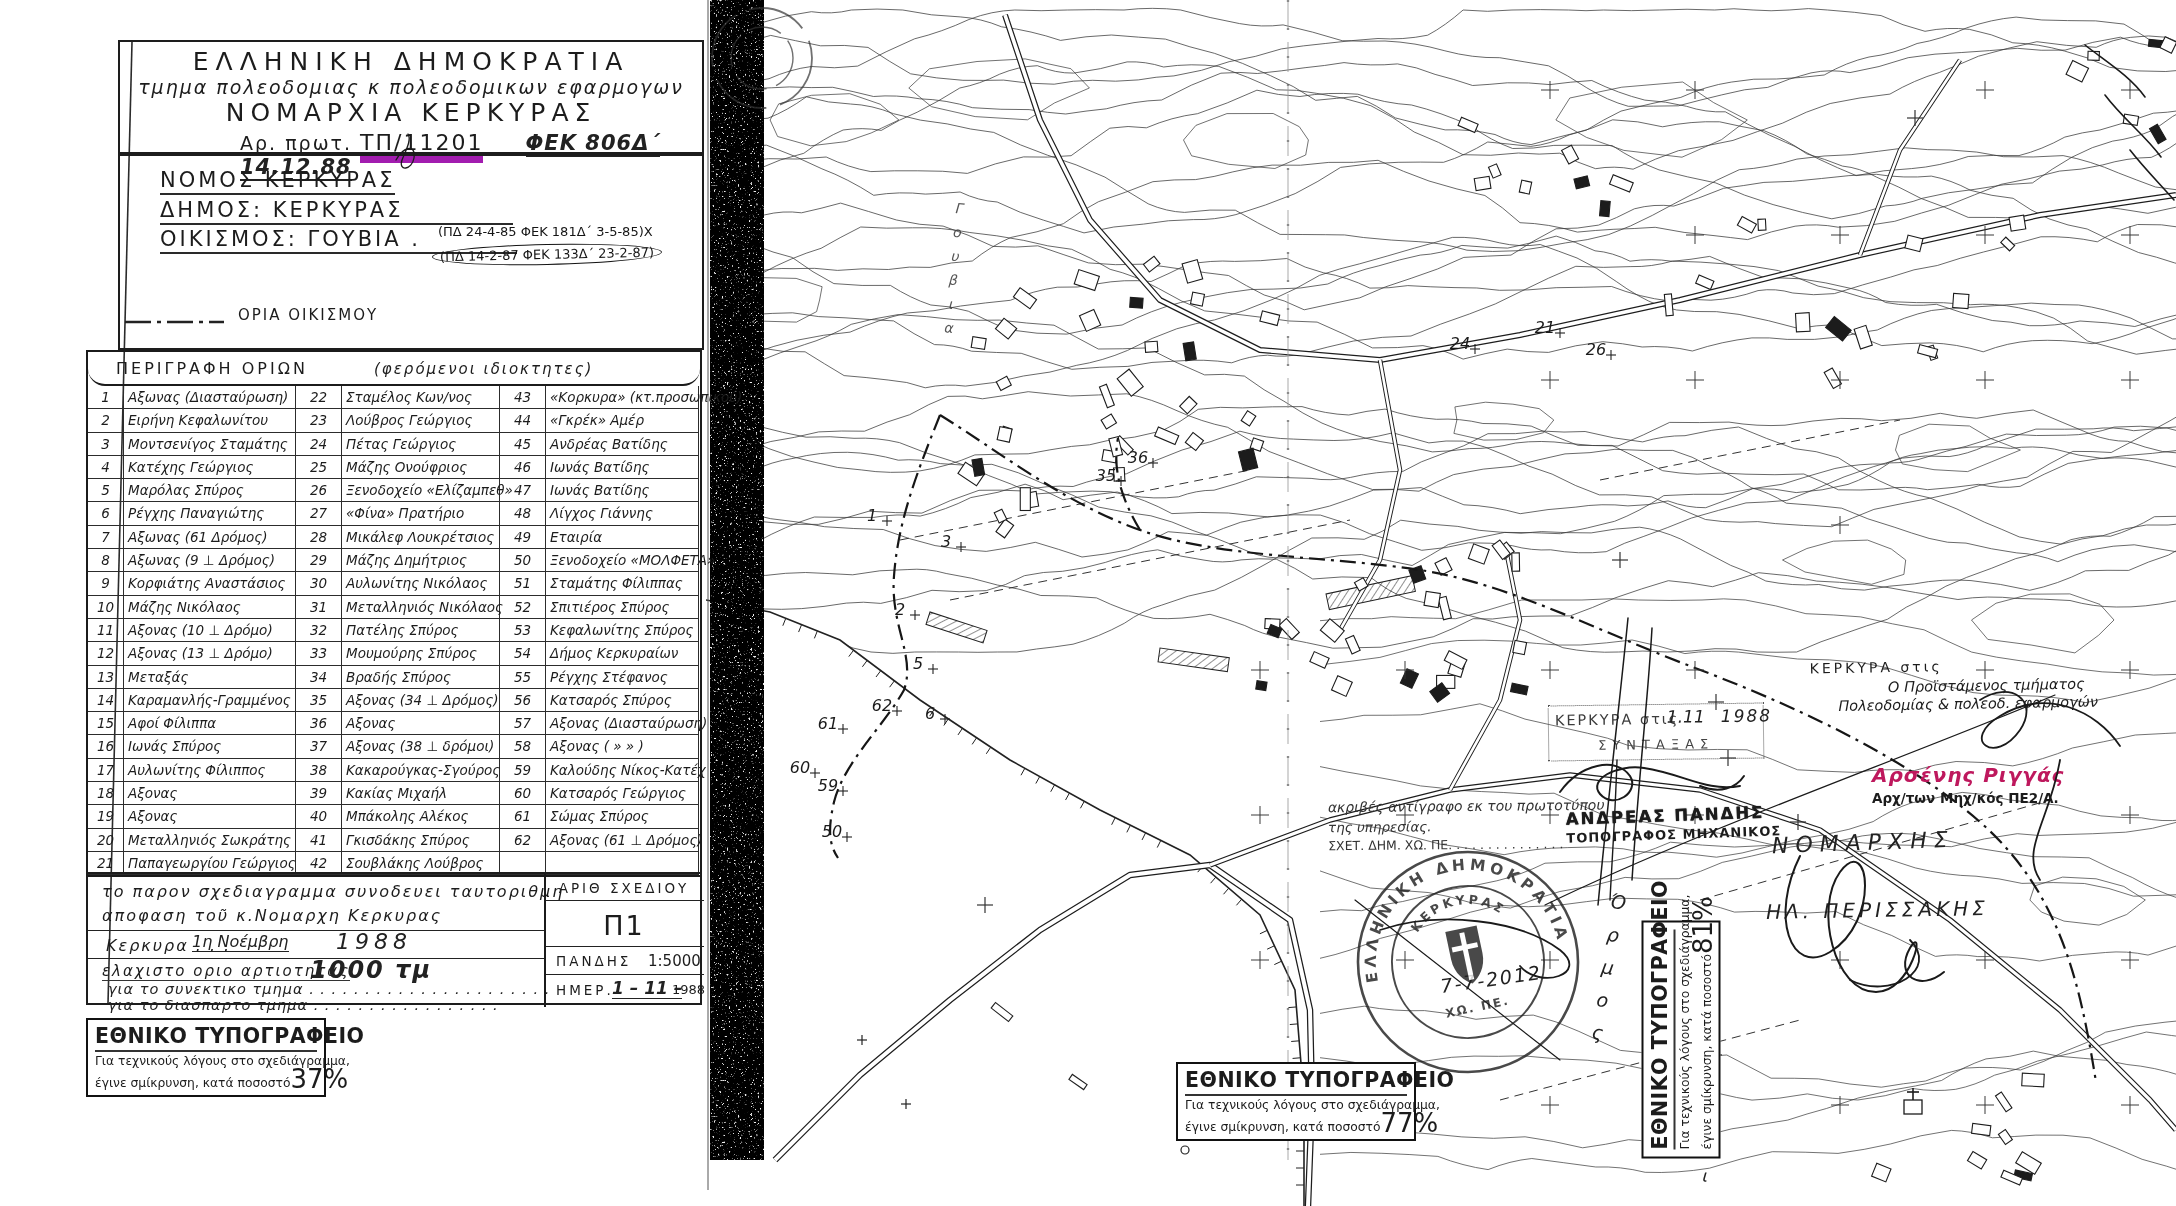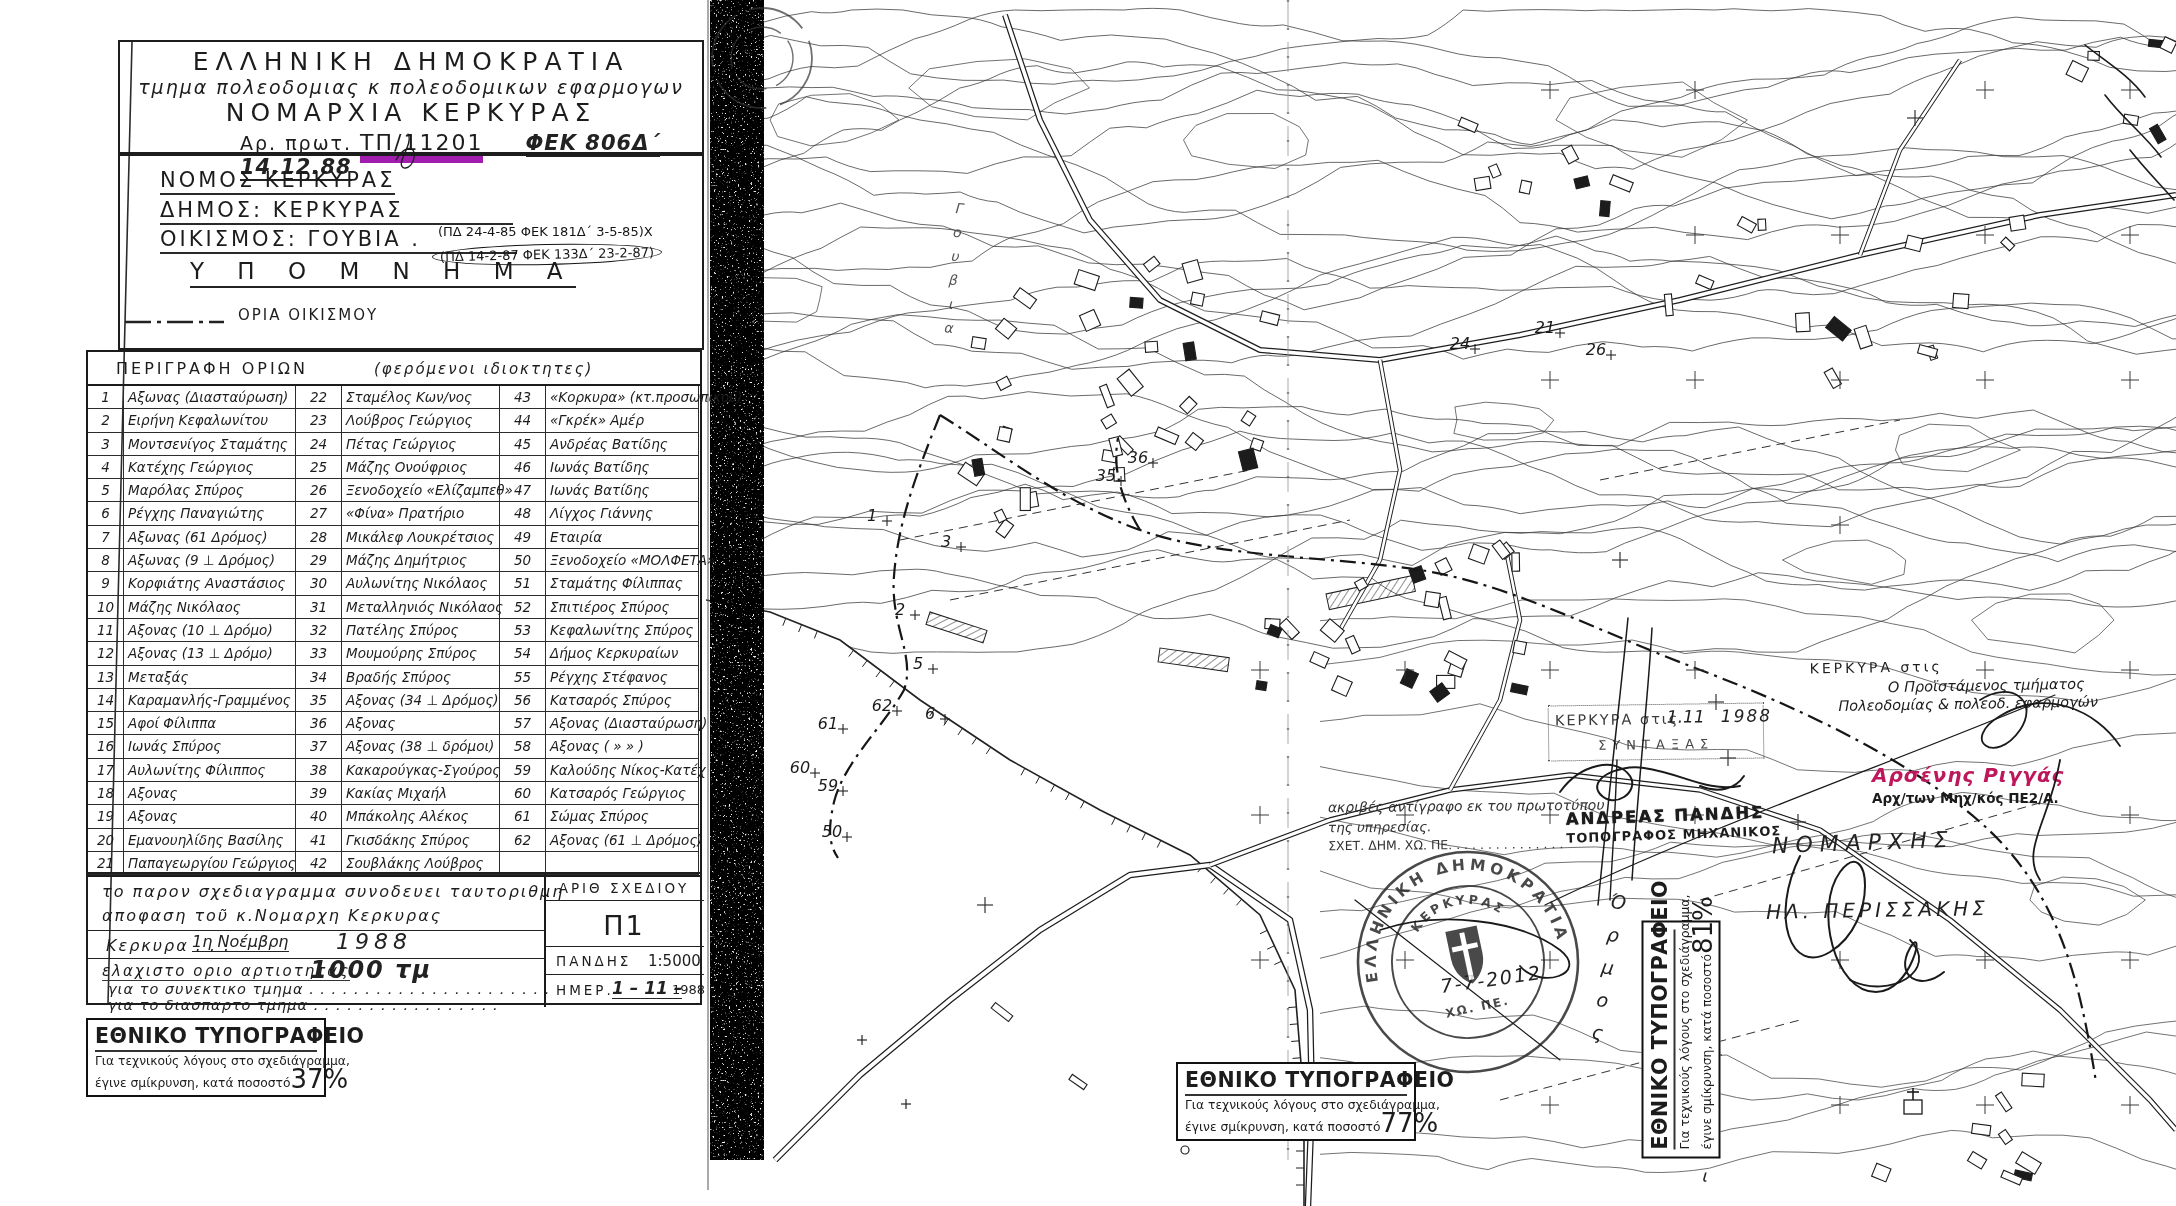--- a/index.html
+++ b/index.html
@@ -17,21 +17,21 @@
   .h-proto{font-size:19px;letter-spacing:2px;}
   .h-proto b{font-size:22px;border-bottom:8px solid #a21caf;font-weight:normal;}
   .fek{font-size:21px;font-weight:bold;font-style:italic;border-bottom:2px solid #222;transform:rotate(-1deg);letter-spacing:1px;}
   .idline{font-size:21px;letter-spacing:3px;border-bottom:2.5px solid #2a2a2a;padding-bottom:1px;}
   .pd{font-size:13px;letter-spacing:0;color:#151515;white-space:nowrap;}
   .pd2{border:1.8px solid #151515;border-radius:50%;padding:2px 7px;transform:rotate(-1.2deg);}
   .ypom{font-size:23px;letter-spacing:13px;border-bottom:2.5px solid #222;padding-bottom:2px;}
   .oria{font-size:15px;letter-spacing:2px;}
   
   #otable{left:86px;top:350px;width:616px;position:absolute;border:2.5px solid #1b1b1b;box-sizing:border-box;background:transparent;}
-  #otable .thead{height:32px;border-bottom:2px solid #1b1b1b;position:relative;}
+  #otable .thead{height:32px;border-bottom:2px solid #1b1b1b;position:relative;border-radius:17px;}
   #otable .thead .hl{position:absolute;left:28px;top:7px;font-size:16px;letter-spacing:3px;}
   #otable .thead .hr{position:absolute;left:286px;top:8px;font-size:15px;font-style:italic;letter-spacing:2px;}
   #tbody{display:grid;grid-template-columns:36px 172px 46px 158px 46px 153px;grid-auto-rows:23.3px;}
   #tbody .tc{border-right:1px solid #2c2c2c;border-bottom:1px solid #2c2c2c;font-size:13.5px;line-height:23px;overflow:visible;}
   #tbody .num{text-align:center;font-style:italic;}
   #tbody .name{padding-left:4px;white-space:nowrap;font-style:italic;}
   
   .noteline{font-size:16px;font-style:italic;letter-spacing:2px;}
   .dotline{font-size:14.5px;font-style:italic;letter-spacing:1px;color:#222;}
   .planlabel{font-size:13.5px;letter-spacing:3px;}
@@ -428,21 +428,20 @@
       <span class="hand fek" style="margin-left:34px">ΦΕΚ 806Δ΄ 14.12.88</span>
     </div>
   </div>
 
   <div class="abs box" style="left:118px;top:154px;width:586px;height:196px;z-index:4">
     <div class="abs print idline" style="left:40px;top:12px">ΝΟΜΟΣ ΚΕΡΚΥΡΑΣ</div>
     <div class="abs print idline" style="left:40px;top:42px;padding-right:110px">ΔΗΜΟΣ: ΚΕΡΚΥΡΑΣ</div>
     <div class="abs print idline" style="left:40px;top:71px;padding-right:96px">ΟΙΚΙΣΜΟΣ: ΓΟΥΒΙΑ .</div>
     <div class="abs print pd" style="left:318px;top:68px">(ΠΔ 24-4-85  ΦΕΚ 181Δ΄ 3-5-85)Χ</div>
     <div class="abs print pd pd2" style="left:312px;top:88px">(ΠΔ 14-2-87  ΦΕΚ 133Δ΄ 23-2-87)</div>
-    <div class="abs print ypom" style="left:70px;top:102px">Υ Π Ο Μ Ν Η Μ Α</div>
     <div class="abs print oria" style="left:118px;top:150px">ΟΡΙΑ ΟΙΚΙΣΜΟΥ</div>
   </div>
 
   <div id="otable" style="z-index:4">
     <div class="thead">
       <span class="hl print">ΠΕΡΙΓΡΑΦΗ  ΟΡΙΩΝ</span>
       <span class="hr print">(φερόμενοι  ιδιοκτητες)</span>
     </div>
     <div id="tbody">
         <div class="tc num">1</div>
@@ -553,21 +552,21 @@
         <div class="tc name">Κακίας Μιχαήλ</div>
         <div class="tc num">60</div>
         <div class="tc name">Κατσαρός Γεώργιος</div>
         <div class="tc num">19</div>
         <div class="tc name">Αξονας</div>
         <div class="tc num">40</div>
         <div class="tc name">Μπάκολης Αλέκος</div>
         <div class="tc num">61</div>
         <div class="tc name">Σώμας Σπύρος</div>
         <div class="tc num">20</div>
-        <div class="tc name">Εμανουηλίδης Βασίλης</div>
+        <div class="tc name">Μεταλληνιός Σωκράτης</div>
         <div class="tc num">41</div>
         <div class="tc name">Γκισδάκης Σπύρος</div>
         <div class="tc num">62</div>
         <div class="tc name">Αξονας (61 ⊥ Δρόμος)</div>
         <div class="tc num">21</div>
         <div class="tc name">Παπαγεωργίου Γεώργιος</div>
         <div class="tc num">42</div>
         <div class="tc name">Σουβλάκης Λούβρος</div>
         <div class="tc num"></div>
         <div class="tc name"></div>

